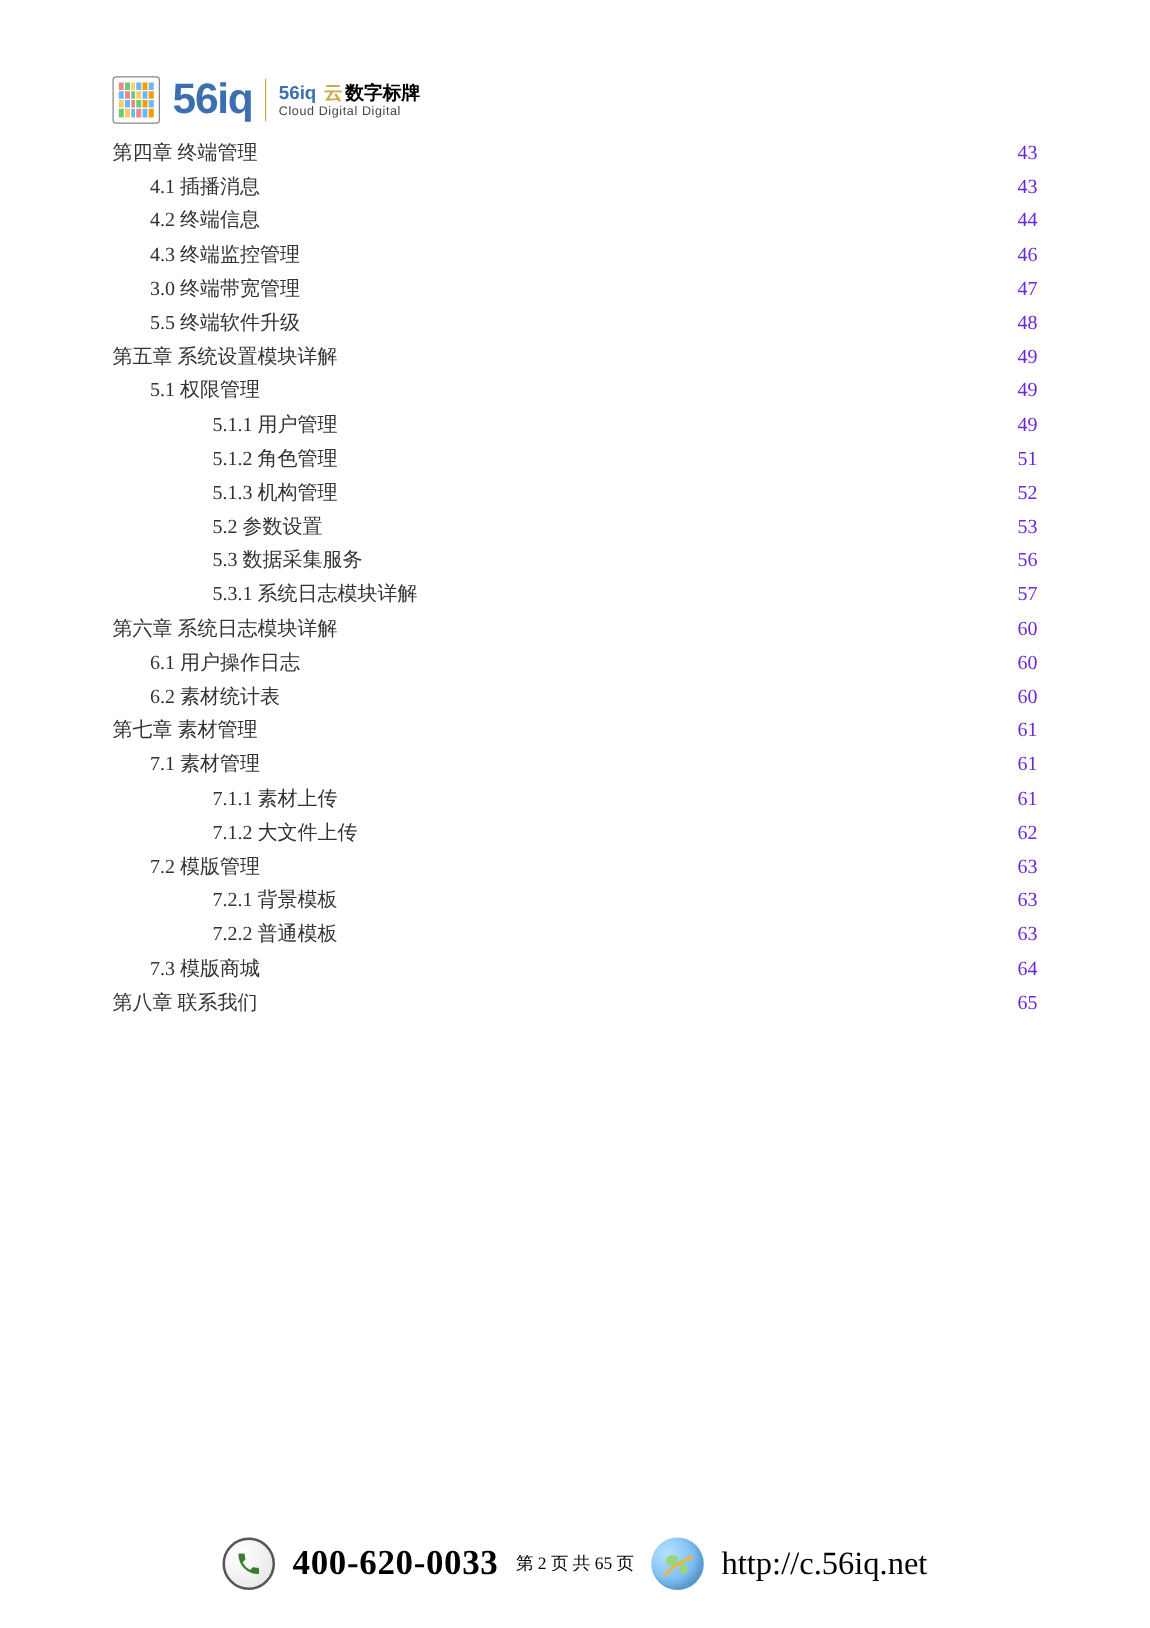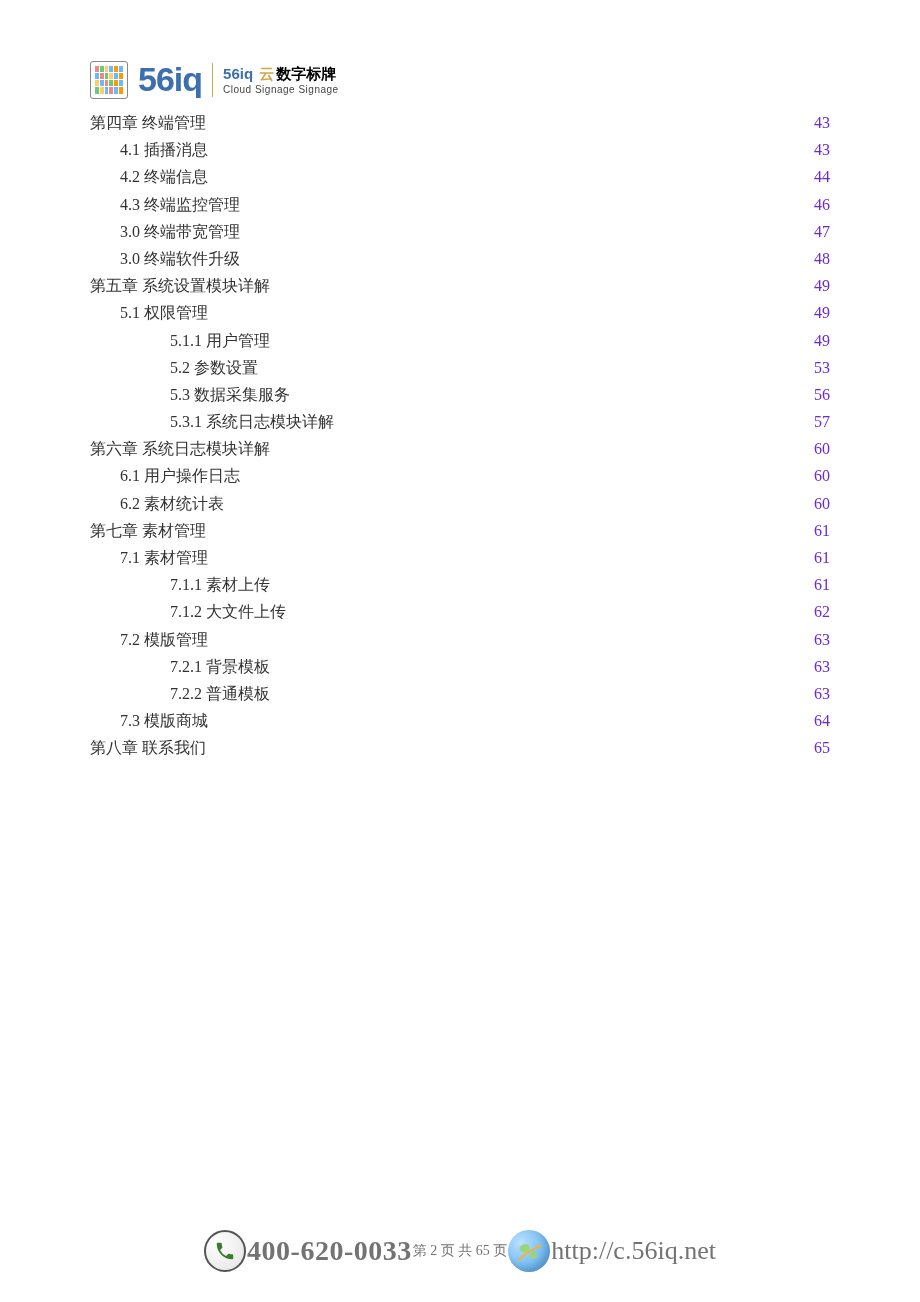--- a/index.html
+++ b/index.html
@@ -82,23 +82,23 @@
   .toc-page { flex: 0 0 auto; color: #6d28d9; }
   .lvl-0 { padding-left: 0; }
   .lvl-1 { padding-left: 30px; }
   .lvl-2 { padding-left: 80px; } 
 
   
   .ftr {
     position: absolute;
     left: 0; right: 0; bottom: 30px;
     display: flex; align-items: center; justify-content: center;
-    gap: 1px;
+    gap: 14px;
     font-family: "Times New Roman", serif;
-    color: #737373;
+    color: #000000;
   }
   .phone-icon, .globe-icon {
     width: 42px; height: 42px; border-radius: 50%;
     display: flex; align-items: center; justify-content: center;
   }
   .phone-icon {
     border: 2px solid #555;
     background: radial-gradient(circle at 30% 30%, #fff, #e3e3e3);
   }
   .phone-icon svg { width: 22px; height: 22px; fill: #3a7d2f; }
@@ -153,21 +153,21 @@
         <span style="background: rgb(102, 187, 255);"></span>
         <span style="background: rgb(255, 153, 0);"></span>
       </div>
     <span class="hdr-logo">56iq</span>
     <div class="hdr-div"></div>
     <div class="hdr-right">
       <div class="line1">
         <span class="blue">56iq</span>
         <span class="gold">云</span><span class="black">数字标牌</span>
       </div>
-      <div class="line2">Cloud  Signage  Signage</div>
+      <div class="line2">Cloud  Digital  Digital</div>
     </div>
   </div>
 
   <div class="toc" id="toc">
       <div class="toc-row lvl-0">
         <span class="toc-title">第四章  终端管理</span>
         <span class="toc-leader"></span>
         <span class="toc-page">43</span>
       </div>
       <div class="toc-row lvl-1">
@@ -184,38 +184,48 @@
         <span class="toc-title">4.3 终端监控管理</span>
         <span class="toc-leader"></span>
         <span class="toc-page">46</span>
       </div>
       <div class="toc-row lvl-1">
         <span class="toc-title">3.0 终端带宽管理</span>
         <span class="toc-leader"></span>
         <span class="toc-page">47</span>
       </div>
       <div class="toc-row lvl-1">
-        <span class="toc-title">3.0 终端软件升级</span>
+        <span class="toc-title">5.5 终端软件升级</span>
         <span class="toc-leader"></span>
         <span class="toc-page">48</span>
       </div>
       <div class="toc-row lvl-0">
         <span class="toc-title">第五章  系统设置模块详解</span>
         <span class="toc-leader"></span>
         <span class="toc-page">49</span>
       </div>
       <div class="toc-row lvl-1">
         <span class="toc-title">5.1 权限管理</span>
         <span class="toc-leader"></span>
         <span class="toc-page">49</span>
       </div>
       <div class="toc-row lvl-2">
         <span class="toc-title">5.1.1 用户管理</span>
         <span class="toc-leader"></span>
         <span class="toc-page">49</span>
+      </div>
+      <div class="toc-row lvl-2">
+        <span class="toc-title">5.1.2 角色管理</span>
+        <span class="toc-leader"></span>
+        <span class="toc-page">51</span>
+      </div>
+      <div class="toc-row lvl-2">
+        <span class="toc-title">5.1.3 机构管理</span>
+        <span class="toc-leader"></span>
+        <span class="toc-page">52</span>
       </div>
       <div class="toc-row lvl-2">
         <span class="toc-title">5.2 参数设置</span>
         <span class="toc-leader"></span>
         <span class="toc-page">53</span>
       </div>
       <div class="toc-row lvl-2">
         <span class="toc-title">5.3 数据采集服务</span>
         <span class="toc-leader"></span>
         <span class="toc-page">56</span>

